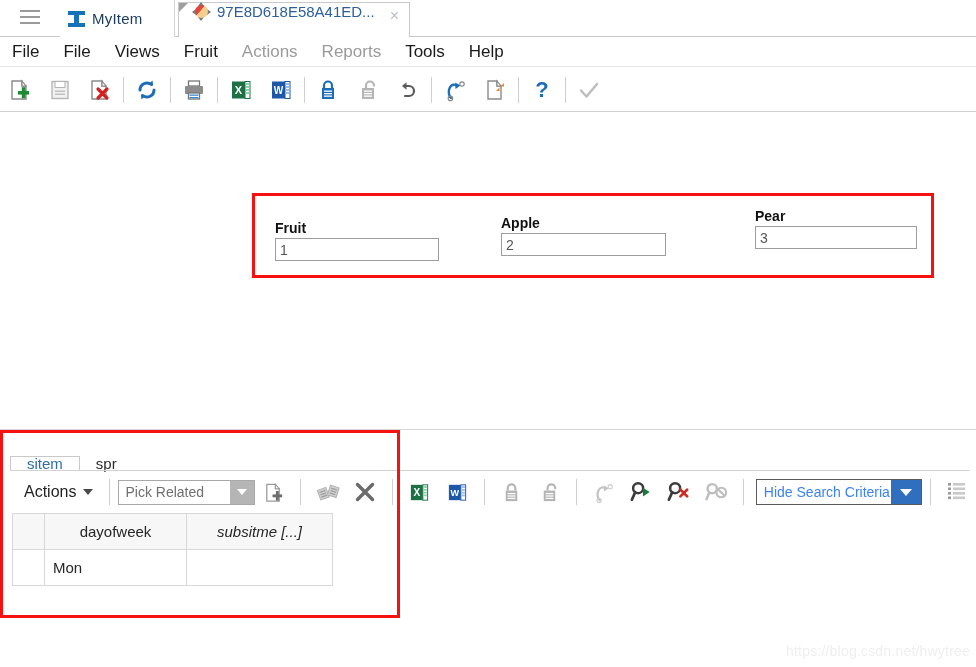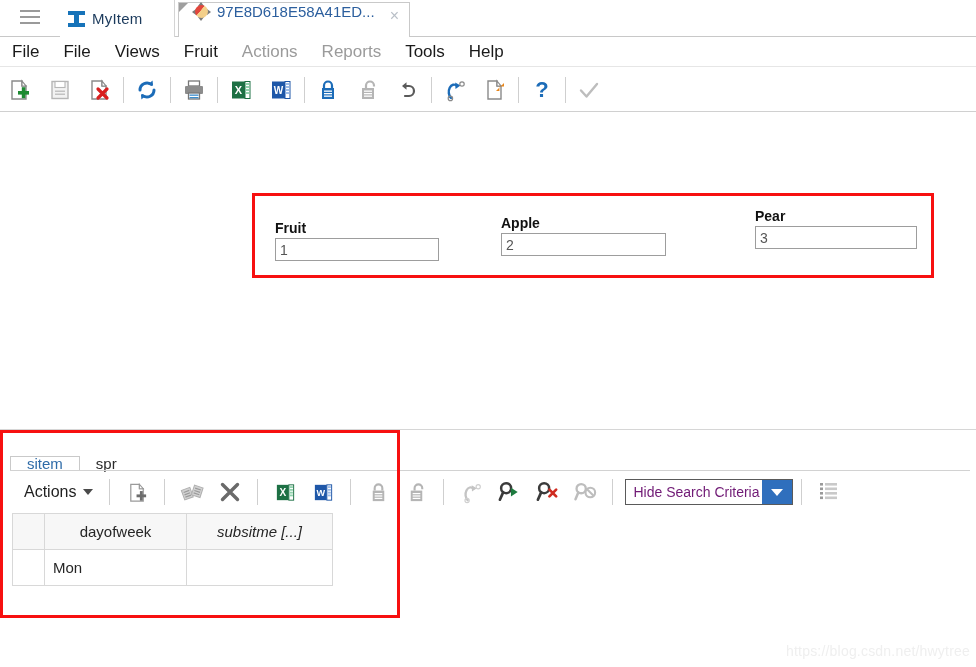--- a/index.html
+++ b/index.html
@@ -216,21 +216,21 @@
   }
   .pbtn {
     width: 38px; height: 34px; display: flex; align-items: center; justify-content: center;
     cursor: pointer;
   }
   .pbtn.off { cursor: default; }
   .hidecrit {
     width: 168px; height: 26px; border: 1px solid #5a5a5a; background: #ffffff;
     display: flex; align-items: center; position: relative; margin-left: 4px;
   }
-  .hidecrit .htext { flex: 1; padding-left: 7px; font-size: 14px; color: #701a75; white-space: nowrap; }
+  .hidecrit .htext { flex: 1; padding-left: 7px; font-size: 14px; color: #3b82f6; white-space: nowrap; }
   .hidecrit .hbtn {
     width: 30px; height: 24px; background: #2f6fbd;
     display: flex; align-items: center; justify-content: center;
   }
   .hidecrit .hbtn i {
     width: 0; height: 0;
     border-left: 6px solid transparent; border-right: 6px solid transparent;
     border-top: 7px solid #ffffff;
   }
 
@@ -485,20 +485,26 @@
 
     <div class="ptoolbar">
 
       <div class="actions-btn">
         <span>Actions</span>
         <span class="caret-dn"></span>
       </div>
 
       <div class="psep"></div>
 
+      <div class="combo">
+        <span class="ctext">Pick Related</span>
+        <span class="cbtn">
+            <i></i>
+          </span>
+      </div>
 
       <div class="pbtn" title="New Row">
         <svg width="23" height="23" viewBox="0 0 24 24">
           <path d="M5 3.5 h9 v4.5 h4 v13 h-13 z" fill="#ffffff" stroke="#9a9a9a" stroke-width="1.3"></path>
           <path d="M14 3.5 l4 4.5 h-4 z" fill="#ffffff" stroke="#9a9a9a" stroke-width="1.1"></path>
           <rect x="11" y="14" width="10" height="3" fill="#6d6d6d"></rect>
           <rect x="14.5" y="10.5" width="3" height="10" fill="#6d6d6d"></rect>
         </svg>
       </div>
 

